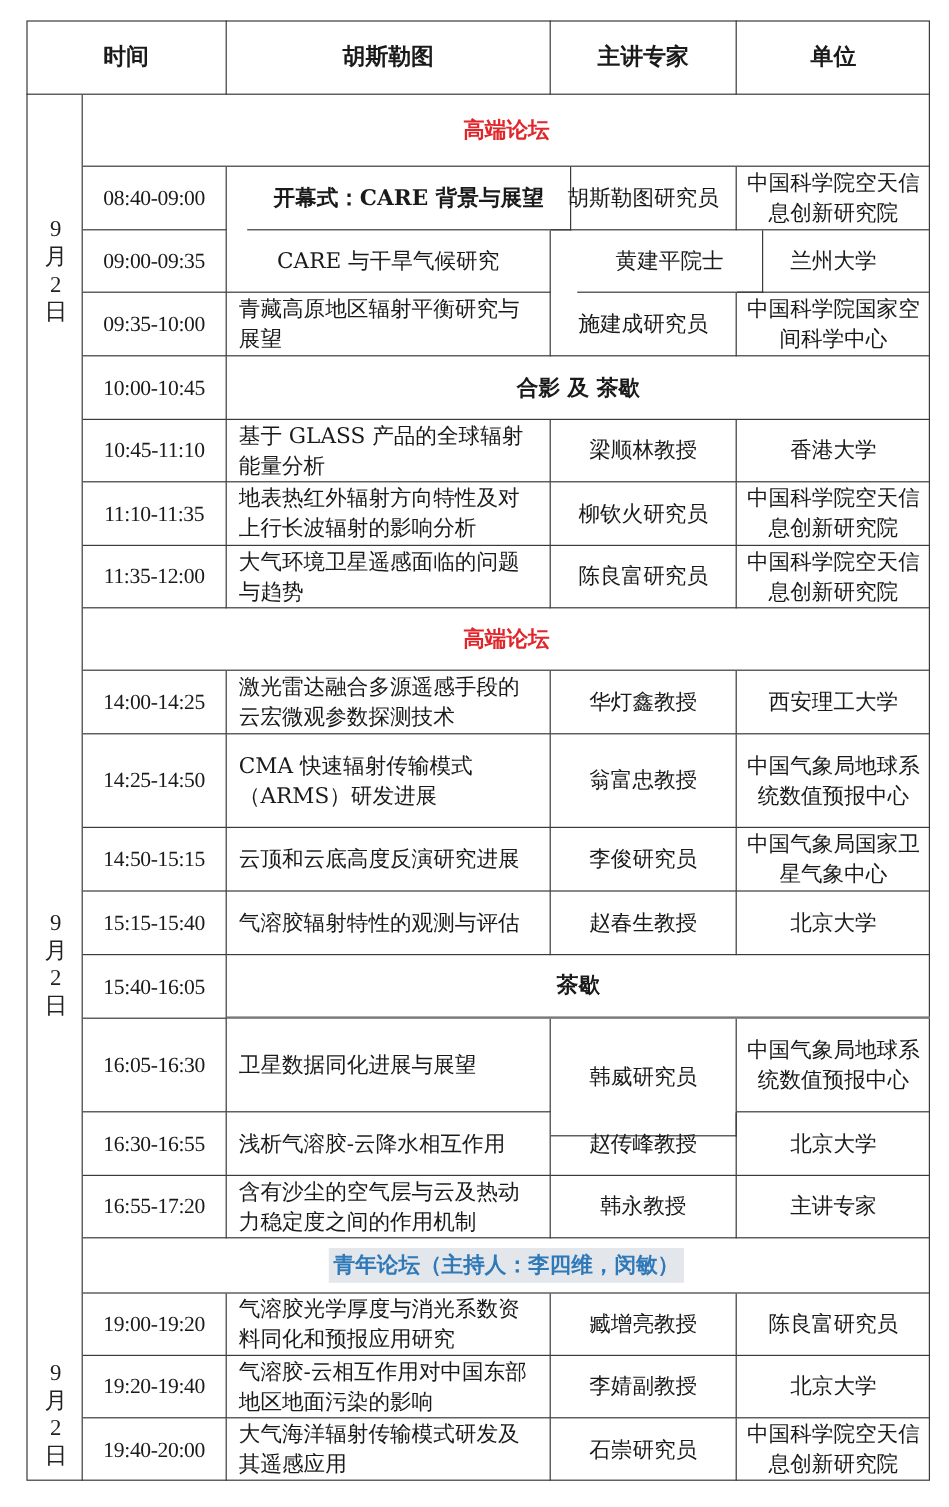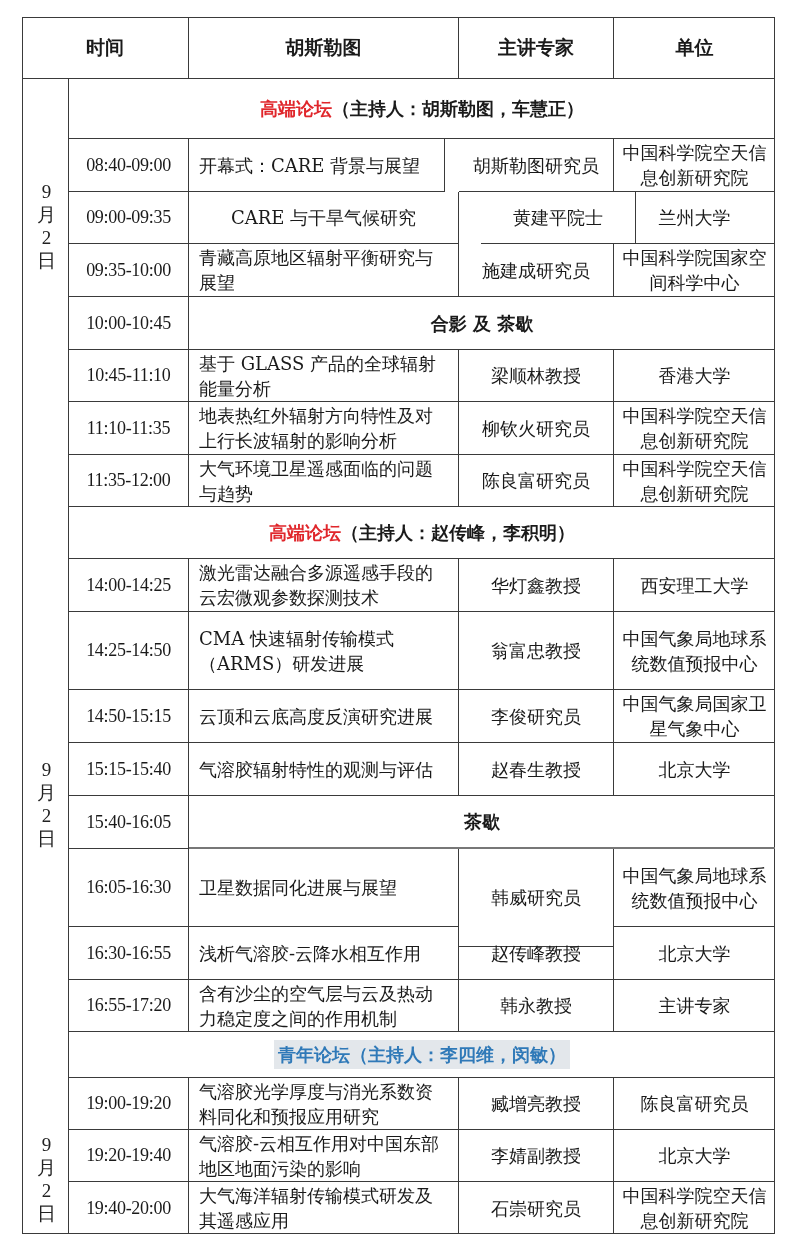--- a/index.html
+++ b/index.html
@@ -49,26 +49,25 @@
 </div>
 <div class="date-label" style="top:1133px;">
   <span>9</span>
     <span>月</span>
     <span>2</span>
     <span>日</span>
 </div>
 
 <div class="cell noright section" style="left:69px;top:79px;width:706px;height:60px;">
   <span class="sec-red">高端论坛</span>
-    <span>（主持人：胡斯勒图，车慧正）</span>
 </div>
 
 <div>
   <div class="cell time" style="left:69px;top:139px;width:120px;height:53px;">08:40-09:00</div>
-  <div class="cell" style="left:175px;top:139px;width:270px;height:53px;">开幕式：CARE 背景与展望</div>
+  <div class="cell" style="left:206px;top:139px;width:270px;height:53px;font-weight:bold;">开幕式：CARE 背景与展望</div>
   <div class="cell" style="left:459px;top:139px;width:155px;height:53px;padding:0 14px;">胡斯勒图研究员</div>
   <div class="cell noright" style="left:614px;top:139px;width:161px;height:53px;padding:0 8px;">中国科学院空天信息创新研究院</div>
 </div>
 <div>
   <div class="cell time" style="left:69px;top:192px;width:120px;height:52px;">09:00-09:35</div>
   <div class="cell" style="left:189px;top:192px;width:270px;height:52px;">CARE 与干旱气候研究</div>
   <div class="cell" style="left:481px;top:192px;width:155px;height:52px;">黄建平院士</div>
   <div class="cell noright" style="left:614px;top:192px;width:161px;height:52px;">兰州大学</div>
 </div>
 <div>
@@ -95,21 +94,20 @@
 </div>
 <div>
   <div class="cell time" style="left:69px;top:455px;width:120px;height:52px;">11:35-12:00</div>
   <div class="cell left" style="left:189px;top:455px;width:270px;height:52px;">大气环境卫星遥感面临的问题与趋势</div>
   <div class="cell" style="left:459px;top:455px;width:155px;height:52px;">陈良富研究员</div>
   <div class="cell noright" style="left:614px;top:455px;width:161px;height:52px;padding:0 8px;">中国科学院空天信息创新研究院</div>
 </div>
 
 <div class="cell noright section" style="left:69px;top:507px;width:706px;height:52px;">
   <span class="sec-red">高端论坛</span>
-    <span>（主持人：赵传峰，李积明）</span>
 </div>
 
 <div>
   <div class="cell time" style="left:69px;top:559px;width:120px;height:53px;">14:00-14:25</div>
   <div class="cell left" style="left:189px;top:559px;width:270px;height:53px;">激光雷达融合多源遥感手段的云宏微观参数探测技术</div>
   <div class="cell" style="left:459px;top:559px;width:155px;height:53px;">华灯鑫教授</div>
   <div class="cell noright" style="left:614px;top:559px;width:161px;height:53px;">西安理工大学</div>
 </div>
 <div>
   <div class="cell time" style="left:69px;top:612px;width:120px;height:78px;">14:25-14:50</div>

